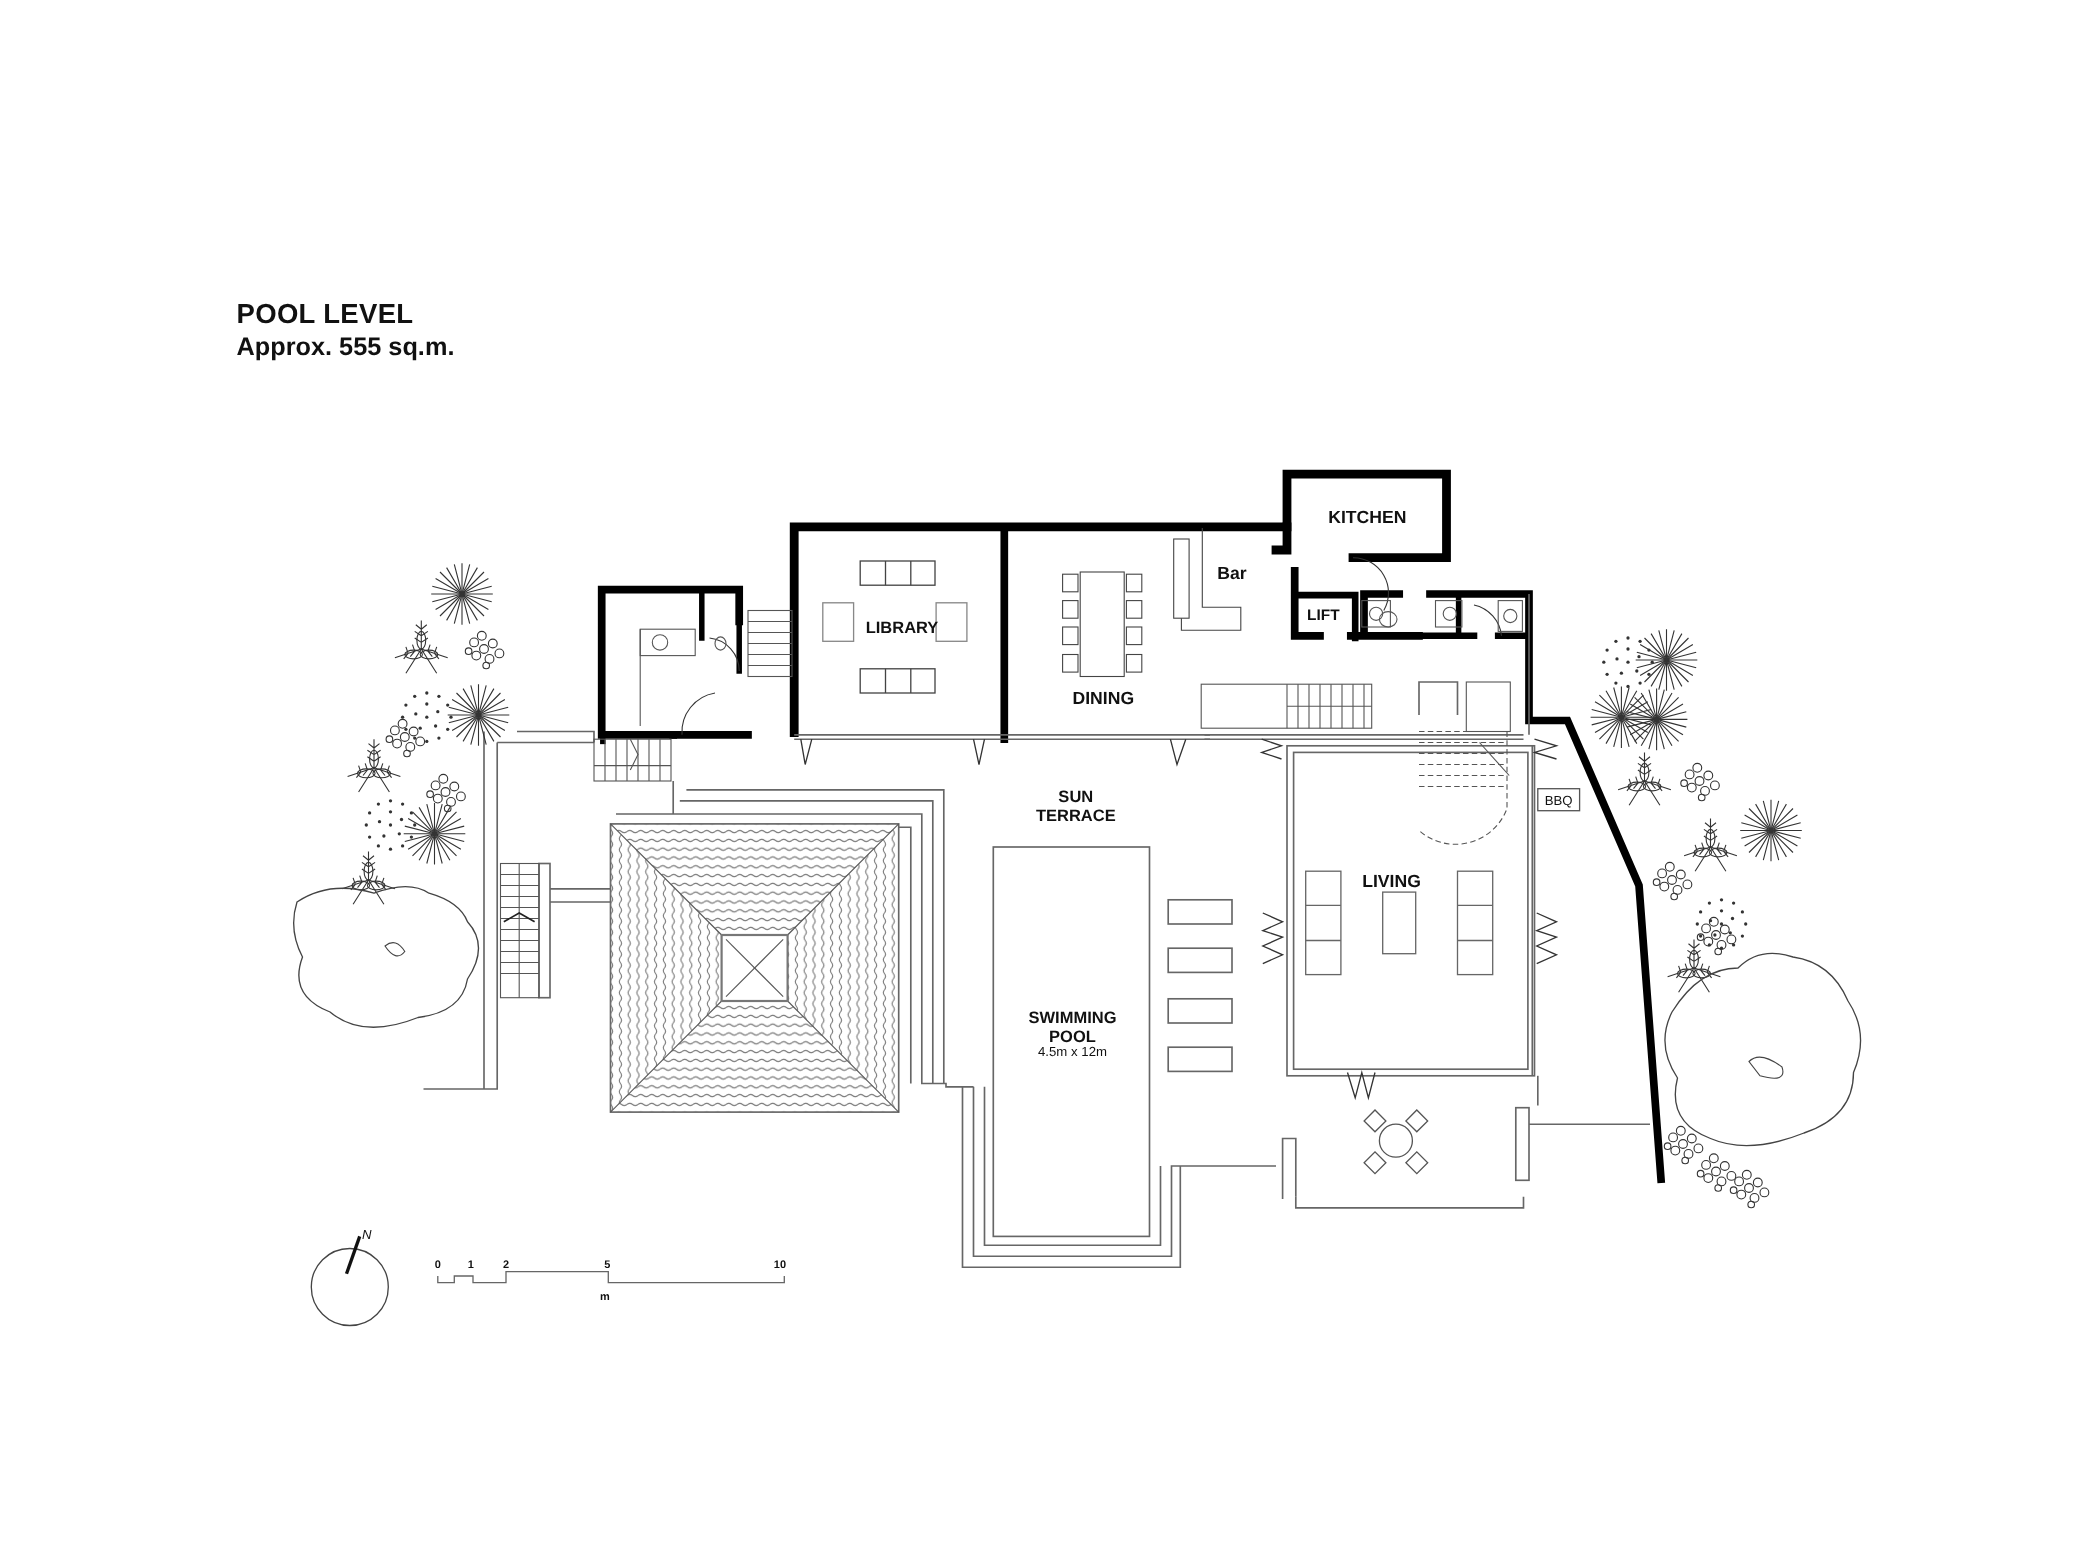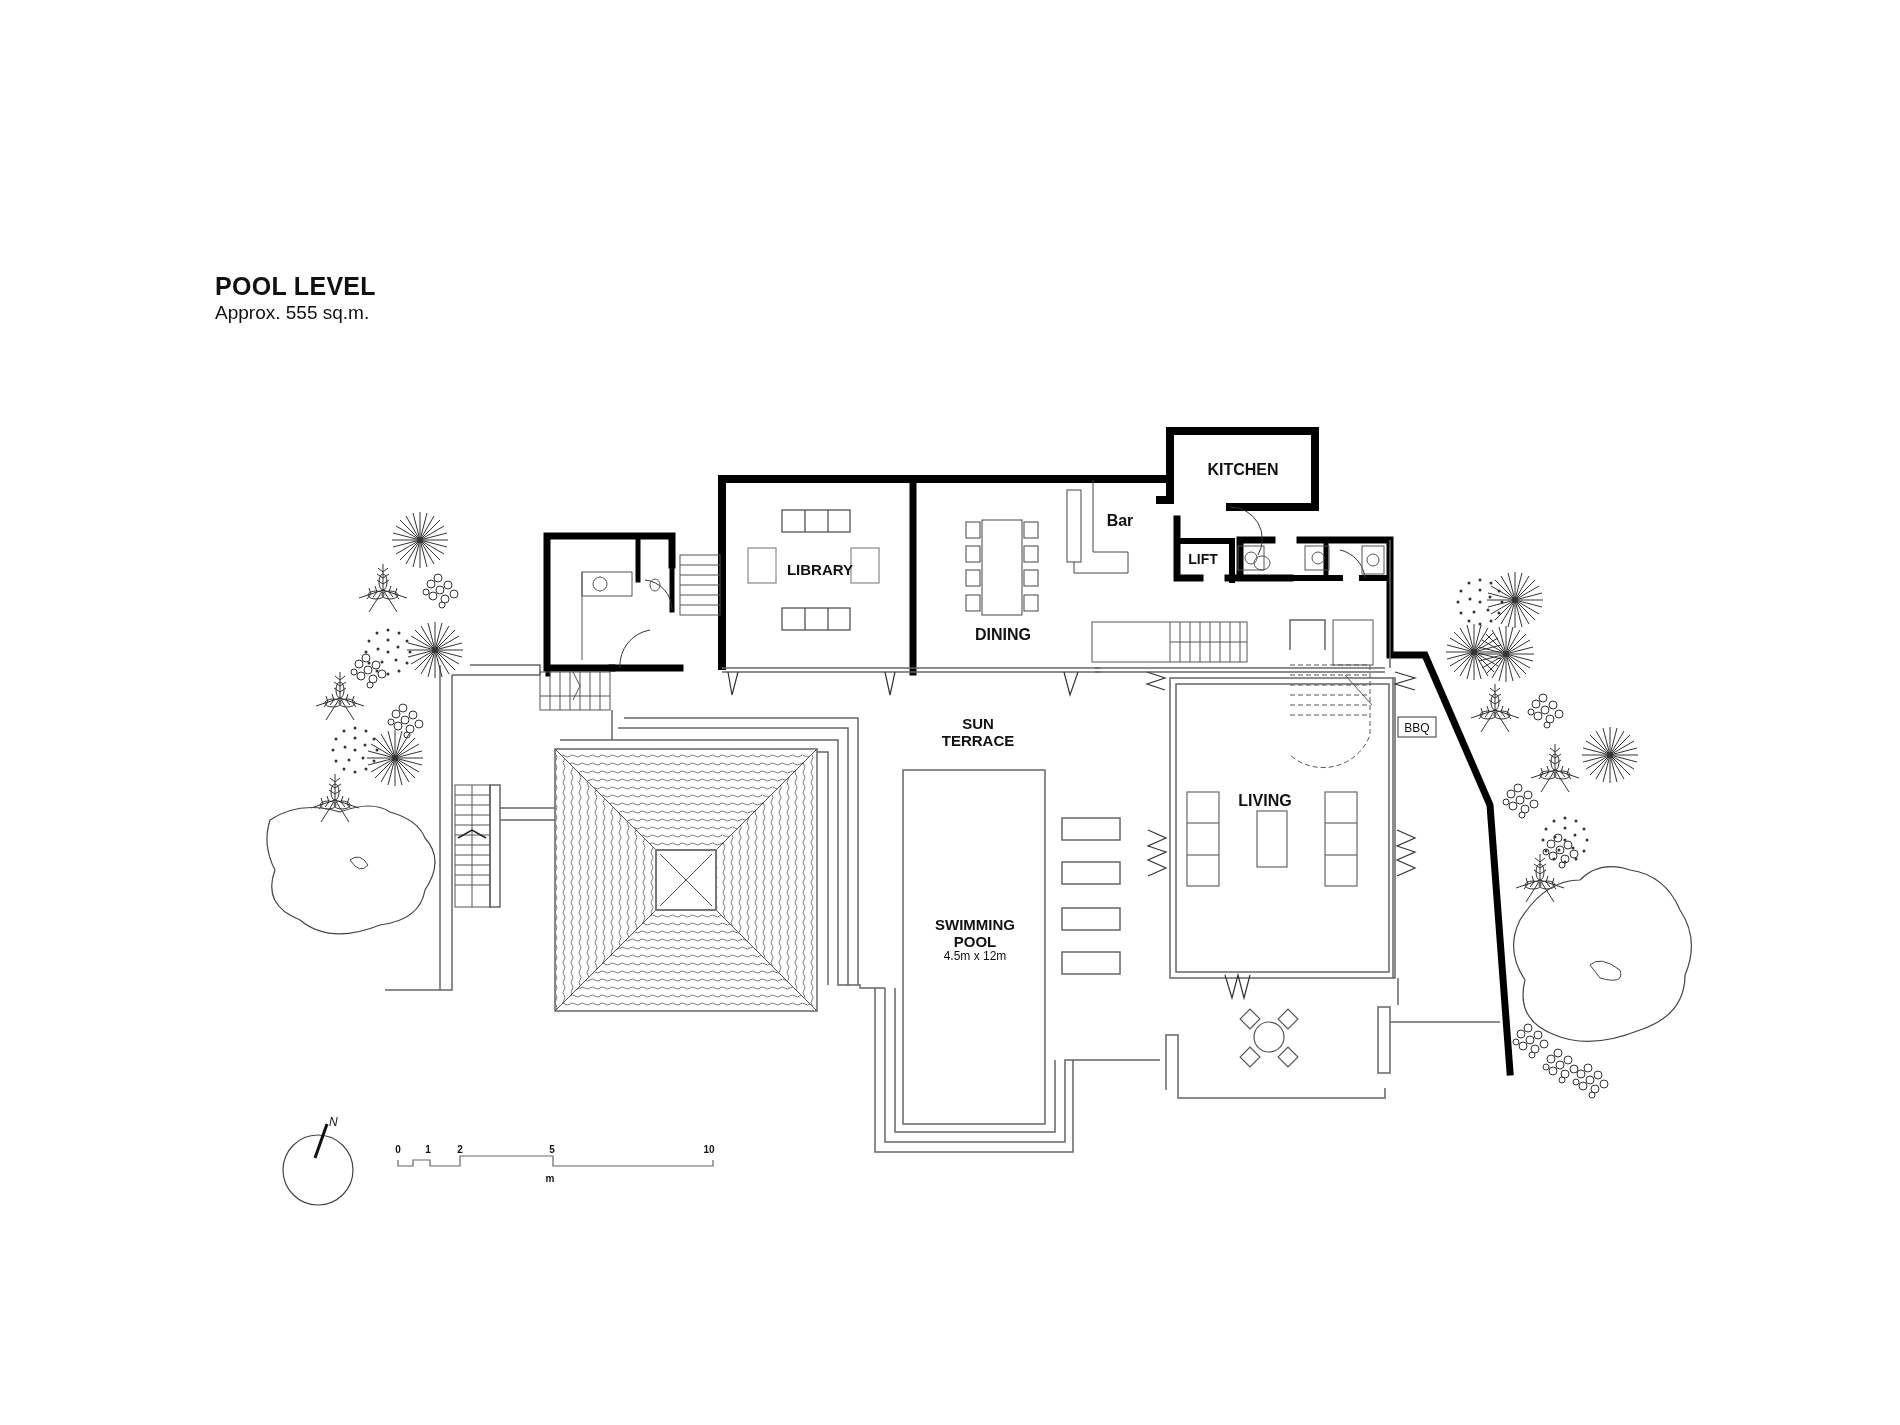--- a/index.html
+++ b/index.html
@@ -1,18 +1,18 @@
 <!DOCTYPE html>
 <html><head>
 <meta charset="utf-8">
 <style>
   html, body { margin:0; padding:0; background:#ffffff; }
   body { width:1900px; height:1425px; position:relative; overflow:hidden; font-family:"Liberation Sans", sans-serif; color:#111; }
   .title { position:absolute; left:215px; top:272px; font-size:25px; font-weight:bold; letter-spacing:0.3px; }
-  .subtitle { position:absolute; left:215px; top:302px; font-size:19px; }
+  .subtitle { position:absolute; left:215px; top:302px; font-size:23px;font-weight:bold; }
   svg.plan { position:absolute; left:0; top:0; }
   .lbl { font-family:"Liberation Sans", sans-serif; font-weight:bold; fill:#111; }
   .lbl-sm { font-family:"Liberation Sans", sans-serif; fill:#111; }
 </style>
 </head>
 <body>
 
 <div class="title">POOL LEVEL</div>
 <div class="subtitle">Approx. 555 sq.m.</div>
 

